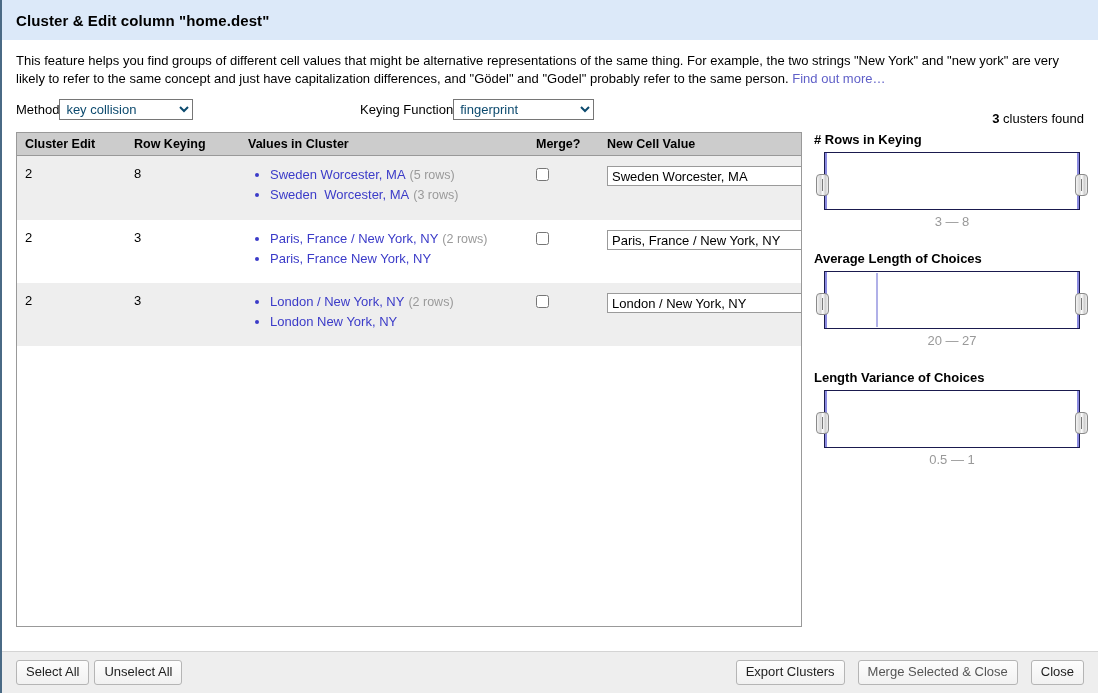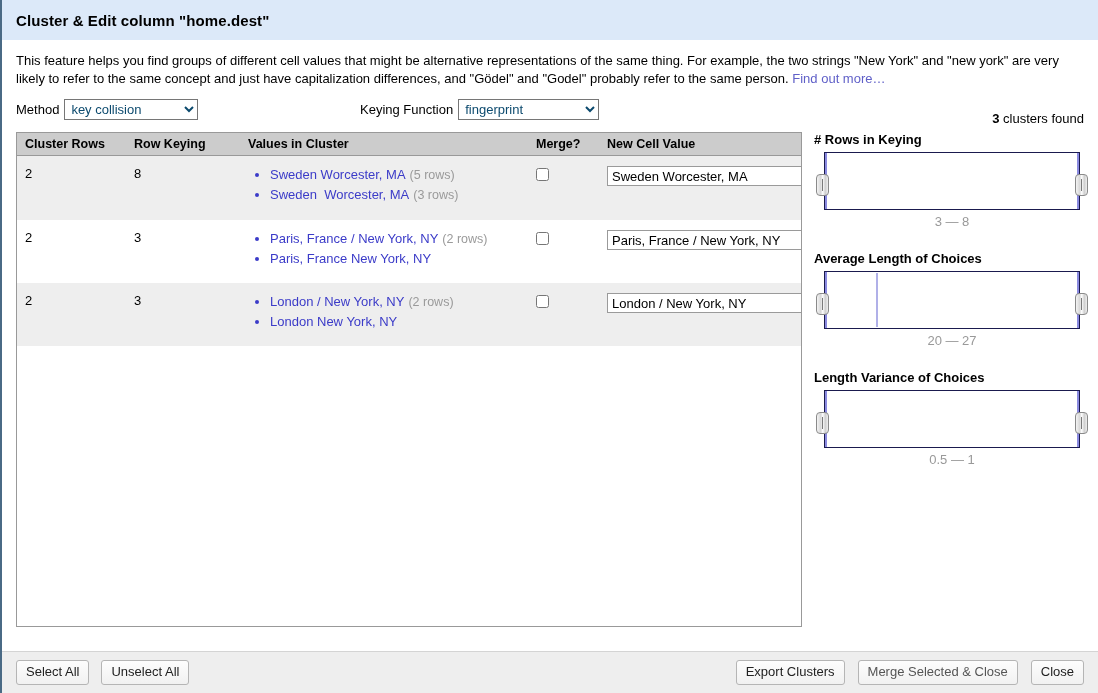--- a/index.html
+++ b/index.html
@@ -66,21 +66,20 @@
 
   .controls-row {
     position: relative;
     height: 26px;
     margin-bottom: 7px;
   }
   .ctl-group {
     position: absolute;
     display: flex;
     align-items: center;
-    gap: 5px;
     top: 0;
   }
   .ctl-group.method { left: 0; }
   .ctl-group.keying { left: 344px; }
   .ctl-label {
     font-size: 13px;
     color: #000;
   }
   select.ctl-select {
     font-family: "Liberation Sans", sans-serif;
@@ -287,21 +286,21 @@
     background: #eeeeee;
     border-top: 1px solid #d4d4d4;
     display: flex;
     align-items: center;
     padding: 0 14px;
     box-sizing: border-box;
     position: relative;
   }
   .footer-left {
     display: flex;
-    gap: 12px;
+    gap: 5px;
   }
   .footer-right {
     position: absolute;
     right: 14px;
     display: flex;
     gap: 13px;
     align-items: center;
   }
   button.btn {
     font-family: "Liberation Sans", sans-serif;
@@ -355,21 +354,21 @@
       </div>
       <div class="clusters-found"><b>3</b><span> clusters found</span></div>
     </div>
 
     <div class="main-area">
 
       <div class="table-panel">
         <table class="clusters">
           <thead>
             <tr>
-              <th class="col-size">Cluster Rows</th>
+              <th class="col-size">Cluster Edit</th>
               <th class="col-count">Row Keying</th>
               <th class="col-values">Values in Cluster</th>
               <th class="col-merge">Merge?</th>
               <th class="col-new">New Cell Value</th>
             </tr>
           </thead>
           <tbody id="clusters-body">
               <tr class="row-odd">
                 <td>2</td>
                 <td>8</td>

